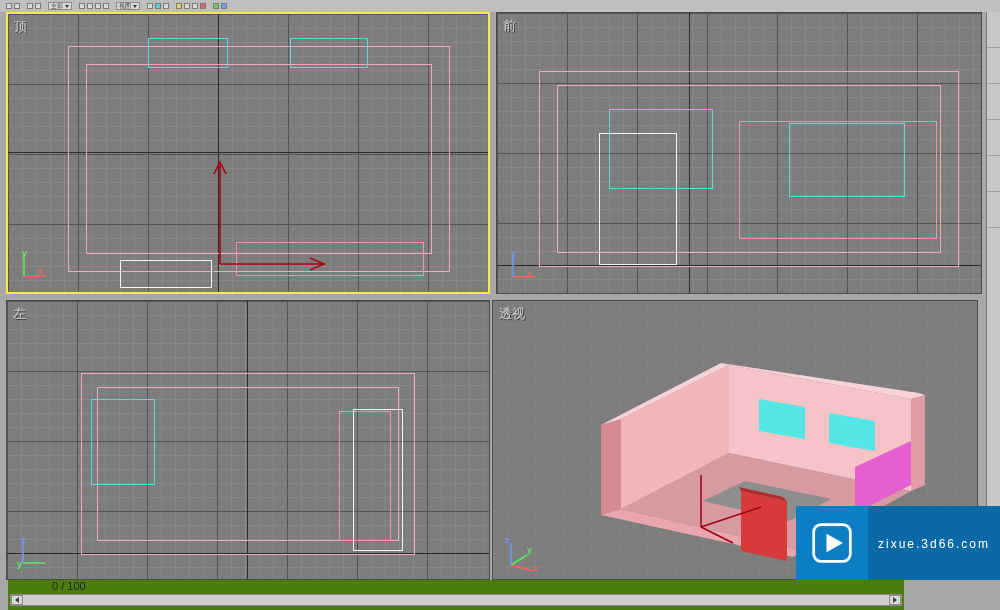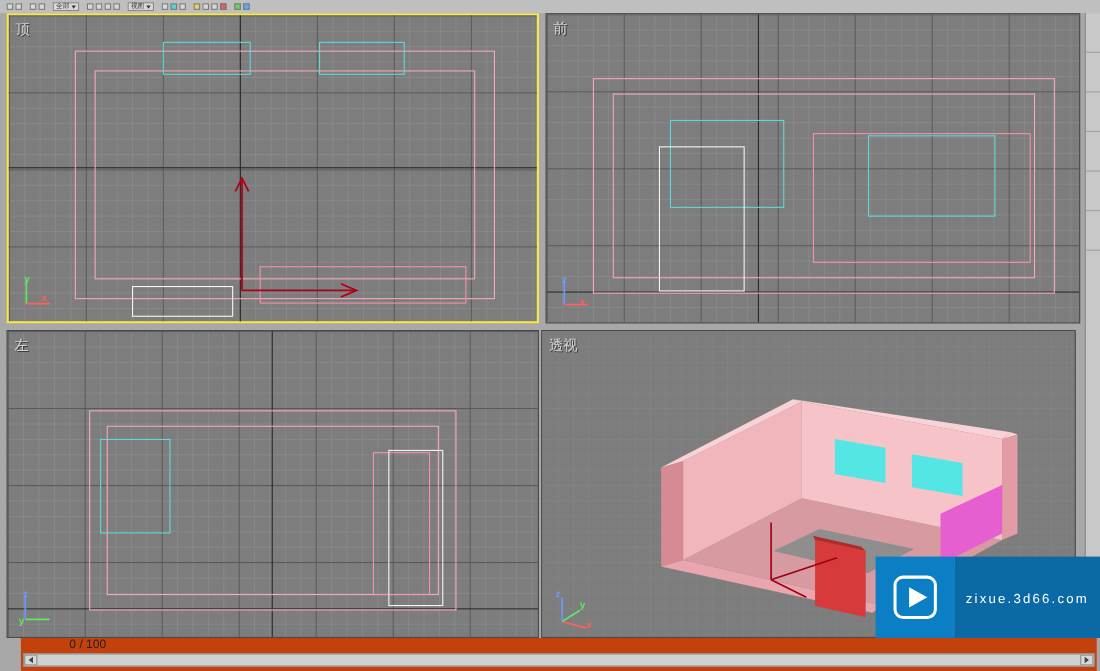--- a/index.html
+++ b/index.html
@@ -73,21 +73,21 @@
   
   .cursor-arrow { position:absolute; }
 
   
   .room {
     position:absolute; left:100px; top:40px; width:340px; height:220px;
   }
 
   
   .timeline {
-    position:absolute; left:19px; bottom:0; width:978px; height:30px; background:#c2410c;
+    position:absolute; left:8px; bottom:0; width:896px; height:30px; background:#4d7c0f;
   }
   .time-scroll {
     position:absolute; left:2px; top:14px; right:2px; height:12px;
     background:#d0d0d0; border:1px solid #8a8a8a;
   }
   .time-scroll .sc-btn {
     position:absolute; top:0; width:12px; height:10px; background:#d8d8d8;
     border:1px solid #8a8a8a; display:flex; align-items:center; justify-content:center;
   }
   .time-scroll .sc-btn.left  { left:0; }

